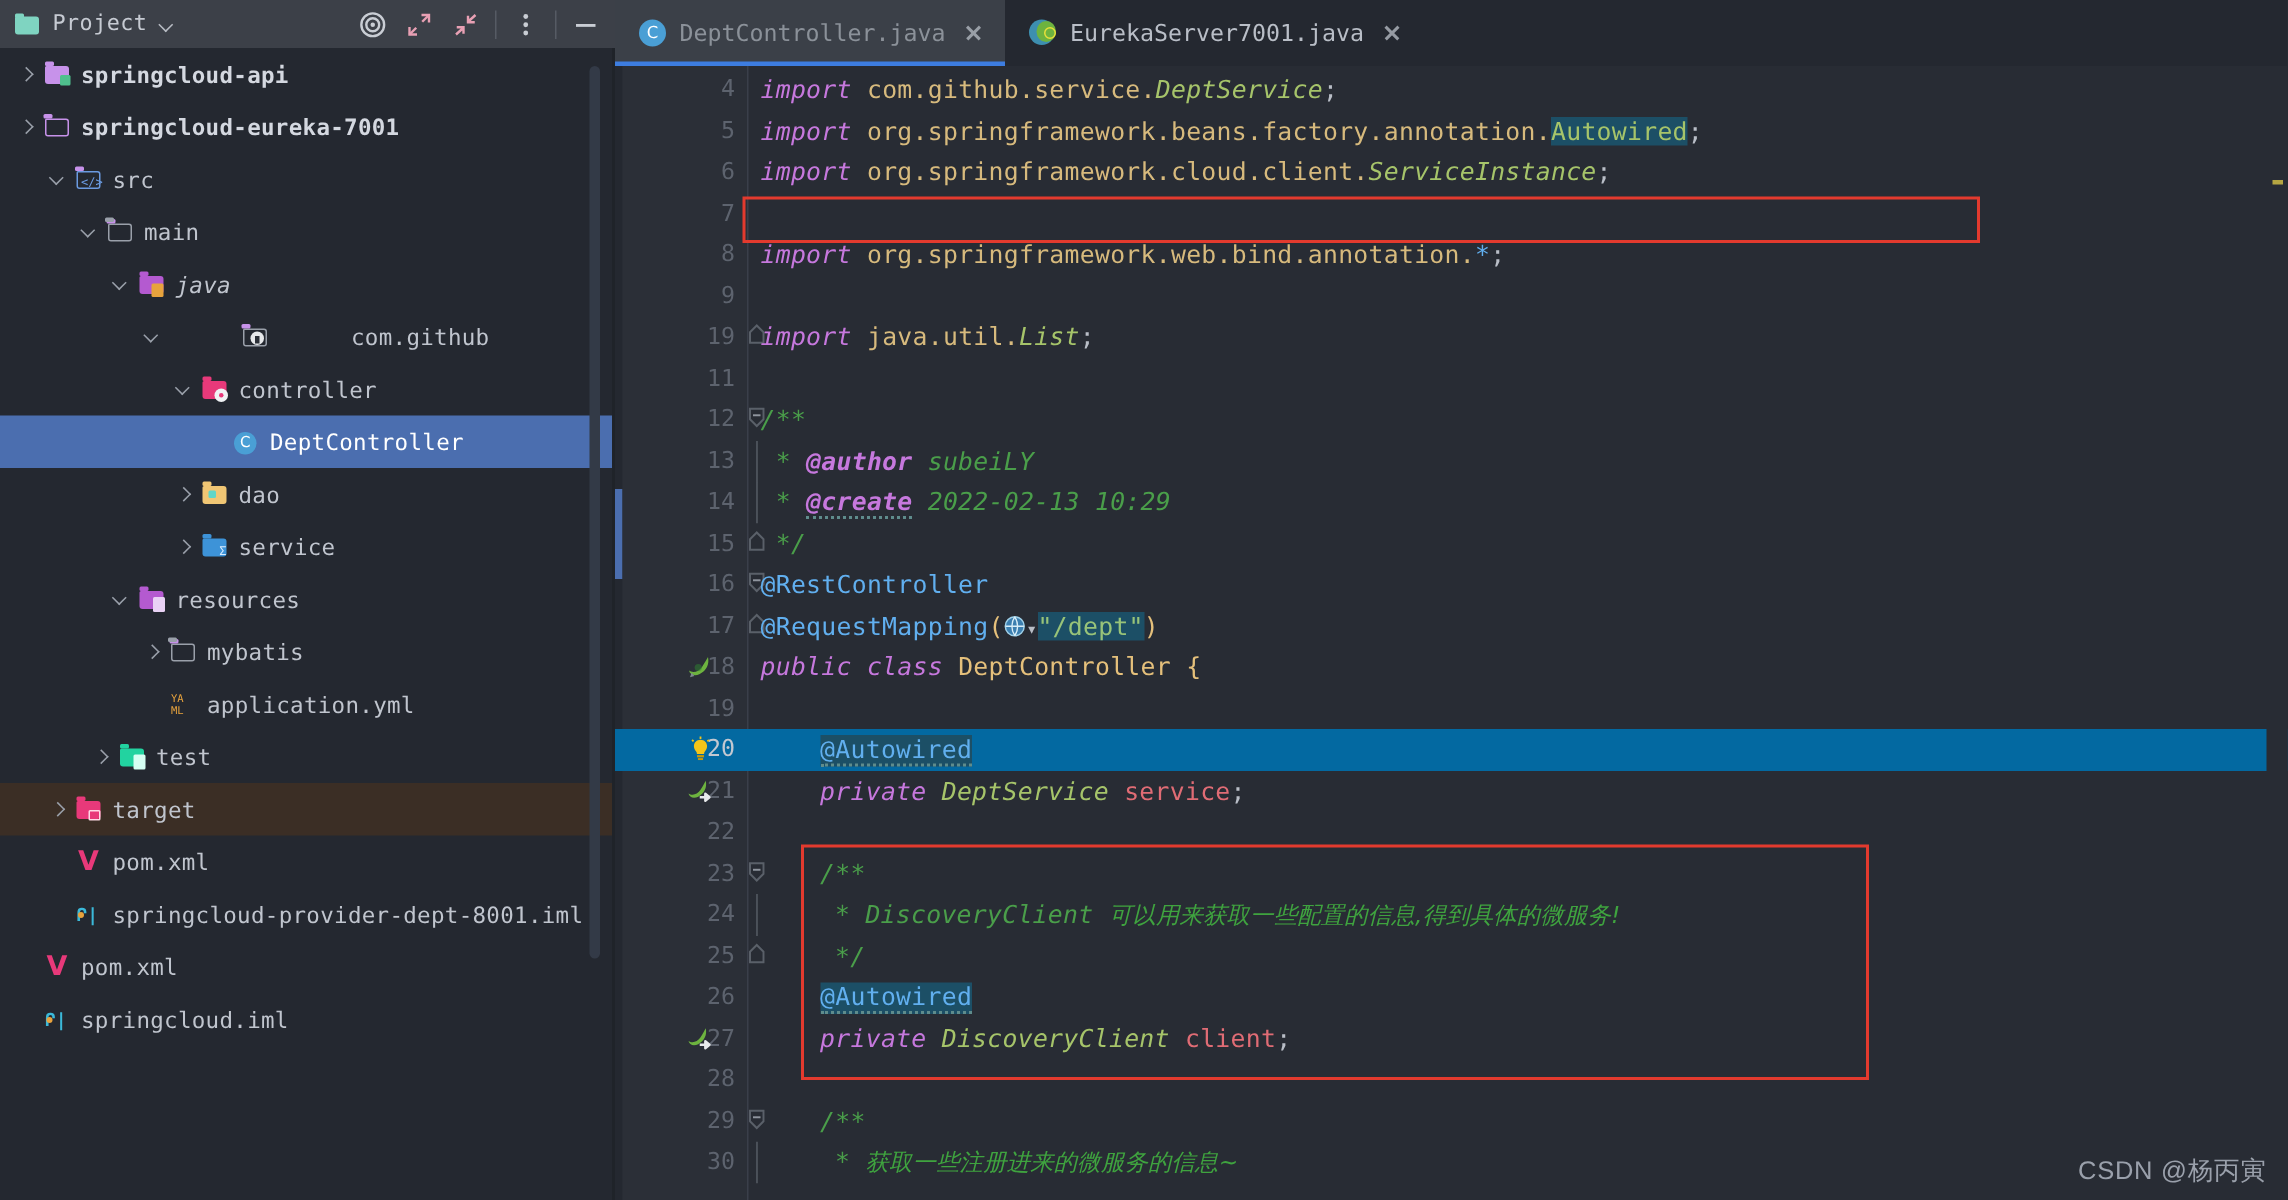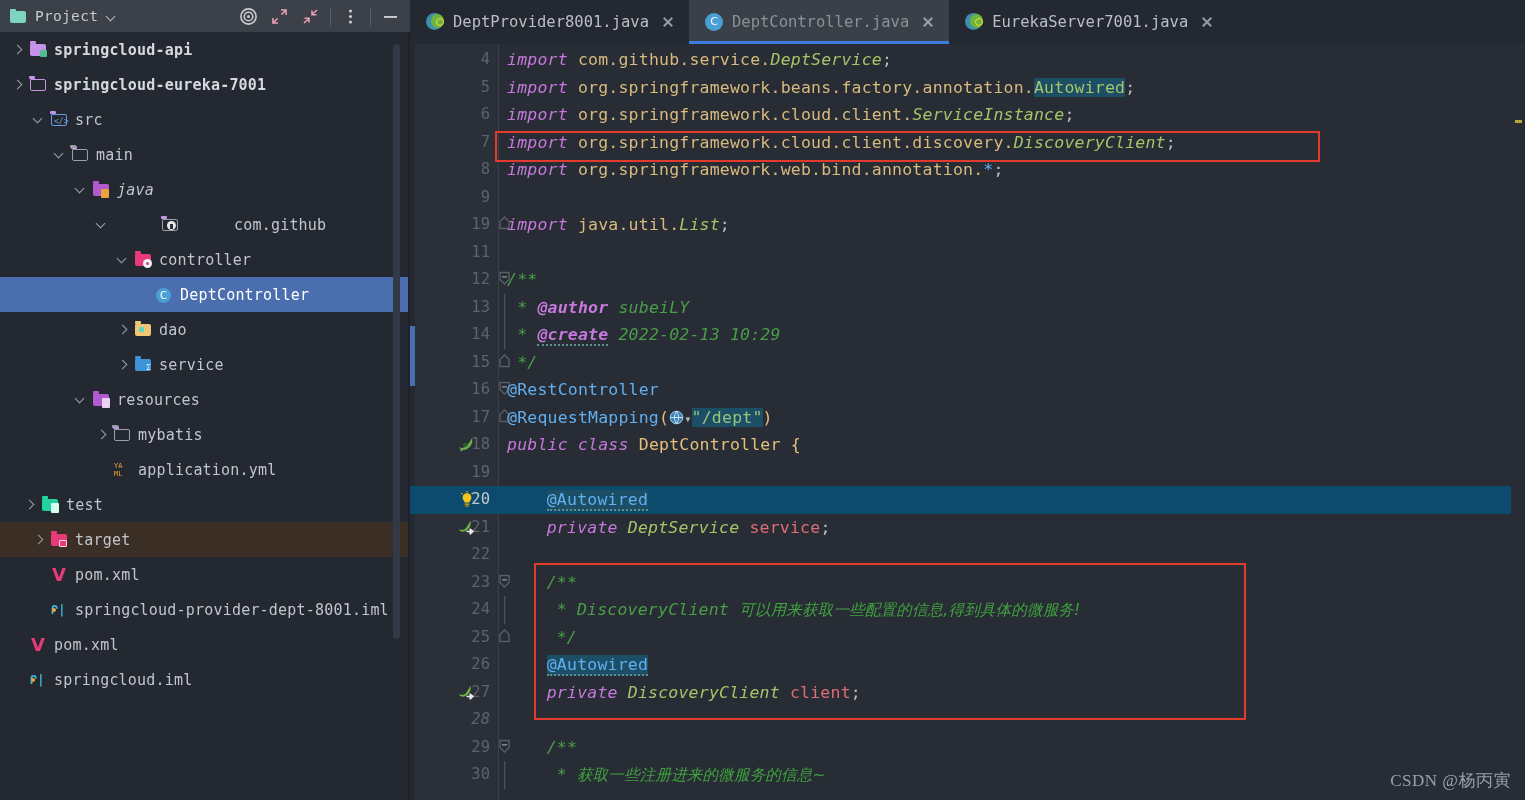--- a/index.html
+++ b/index.html
@@ -114,21 +114,21 @@
   
   #code-pane { flex: 1; position: relative; overflow: hidden; background: #282c34; }
   #left-marker { position:absolute; left:0; top:0; width:5px; height:100%; background:#242830; }
   #left-marker-thumb { position:absolute; left:0; top:282px; width:5px; height:60px; background:#4b6eaf; }
 
   #gutter-bg { position:absolute; left:5px; top:0; width:83px; height:100%; background:#2b2f37; }
   #fold-bg   { position:absolute; left:88px; top:0; width:33px; height:100%; background:#282c34; }
   #fold-line { position:absolute; left:88px; top:0; width:1px; height:100%; background:#3a3f4a; }
 
   .code-line { position: absolute; left: 0; width: 100%; height: 27.5px; display: block; }
-  .code-line.current { background: #0c4a6e; }
+  .code-line.current { background: #0369a1; }
   .ln {
     position: absolute; left: 0px; width: 80px; text-align: right;
     font-size: 15.5px; color: #5d636e; line-height: 27.5px;
     font-family: "DejaVu Sans Mono", monospace;
   }
   .ln.cur { color: #c3c8d1; }
   .ctext {
     position: absolute; left: 97px; line-height: 27.5px; font-size: 16.5px;
     font-family: "DejaVu Sans Mono", monospace; white-space: pre;
     letter-spacing: 0.2px;
@@ -156,21 +156,21 @@
   
   .redbox { position: absolute; border: 2px solid #e33a2e; pointer-events: none; }
 
   
   #stripe { position:absolute; right:0; top:0; width:14px; height:100%; background:#282c34; }
   .stripe-mark { position:absolute; right:3px; width:7px; height:3px; }
 
   #watermark {
     position: absolute; right: 14px; bottom: 8px;
     color: #9aa0ab; font-size: 17px; letter-spacing: 0.5px;
-    font-family: Liberation Serif, serif;
+    font-family: Liberation Sans, sans-serif;
   }
 </style>
 </head>
 <body>
 
 <div id="root">
 
   <div id="project-panel">
 
     <div id="project-header">
@@ -315,21 +315,21 @@
             </span>
             <span class="tr-label">mybatis</span>
           </div>
           <div class="tree-row" style="padding-left: 94px;">
             <span class="tr-arrow"></span>
             <span class="tr-icon">
               <span style="position:absolute;left:1px;top:0px;font-size:7px;color:#e8a33d;font-family:'DejaVu Sans Mono',monospace;line-height:8px">YA<br>ML</span>
             </span>
             <span class="tr-label">application.yml</span>
           </div>
-          <div class="tree-row" style="padding-left: 22px;">
+          <div class="tree-row" style="padding-left: 60px;">
             <span class="tr-arrow right"></span>
             <span class="tr-icon">
               <span class="ic-folder" style="background:#22d3a0"></span>
               <span style="position:absolute;right:0px;bottom:0px;width:8px;height:10px;background:#d6fff3;border-radius:1px"></span>
             </span>
             <span class="tr-label">test</span>
           </div>
           <div class="tree-row marked" style="padding-left: 31px;">
             <span class="tr-arrow right"></span>
             <span class="tr-icon">
@@ -370,29 +370,20 @@
           </div>
         </div>
       <div id="tree-scrollbar"></div>
     </div>
     <div id="panel-edge"></div>
   </div>
 
   <div id="editor-area">
 
     <div id="tabbar">
-        <div class="tab">
-          <span class="tab-icon">
-            <span style="position:absolute;left:0;top:0;width:17px;height:17px;border-radius:50%;background:#3d8fb0"></span>
-            <span style="position:absolute;left:5px;top:1px;width:13px;height:14px;border-radius:50%;background:#6db33f"></span>
-            <span style="position:absolute;left:10px;top:5px;width:8px;height:8px;border-radius:50%;border:1.6px solid #e8e03a"></span>
-          </span>
-          <span>DeptProvider8001.java</span>
-          <span class="tab-close"></span>
-        </div>
         <div class="tab active">
           <span class="tab-icon">
             <span style="position:absolute;left:0;top:0;width:18px;height:18px;border-radius:50%;background:#4a9fd5;color:#fff;font-size:11px;line-height:18px;text-align:center;font-family:'DejaVu Sans',sans-serif">C</span>
           </span>
           <span>DeptController.java</span>
           <span class="tab-close"></span>
         </div>
         <div class="tab">
           <span class="tab-icon">
             <span style="position:absolute;left:0;top:0;width:17px;height:17px;border-radius:50%;background:#3d8fb0"></span>
@@ -420,21 +411,20 @@
           <div class="code-line" style="top: 29.5px;">
             <span class="ln">5</span>
             <span class="ctext"><span class="kw">import</span><span class="pun"> </span><span class="pkg">org.springframework.beans.factory.annotation.</span><span class="cls2 hl">Autowired</span><span class="pun">;</span></span>
           </div>
           <div class="code-line" style="top: 57px;">
             <span class="ln">6</span>
             <span class="ctext"><span class="kw">import</span><span class="pun"> </span><span class="pkg">org.springframework.cloud.client.</span><span class="cls">ServiceInstance</span><span class="pun">;</span></span>
           </div>
           <div class="code-line" style="top: 84.5px;">
             <span class="ln">7</span>
-            <span class="ctext"><span class="kw">import</span><span class="pun"> </span><span class="pkg">org.springframework.cloud.client.discovery.</span><span class="cls">DiscoveryClient</span><span class="pun">;</span></span>
           </div>
           <div class="code-line" style="top: 112px;">
             <span class="ln">8</span>
             <span class="ctext"><span class="kw">import</span><span class="pun"> </span><span class="pkg">org.springframework.web.bind.annotation.</span><span class="ann">*</span><span class="pun">;</span></span>
           </div>
           <div class="code-line" style="top: 139.5px;">
             <span class="ln">9</span>
             <span class="ctext"></span>
           </div>
           <div class="code-line" style="top: 167px;">
@@ -557,21 +547,21 @@
             <span class="ctext"><span style="display:inline-block;width:4ch"></span><span class="ann hl wavy">@Autowired</span></span>
           </div>
           <div class="code-line" style="top: 634.5px;">
             <span class="ln">27</span>
             <span class="gut-ic" style="left:46px"><svg width="20" height="20" viewBox="0 0 20 20">
                 <path d="M14.5 2.5c1 4.6-1 8.5-5 10.6C6.4 14.6 3.6 13.6 3 11c2.4 1.8 6 .6 7.8-2.1 1.8-2.6 2.7-4.6 3.7-6.4z" fill="#6db33f"></path>
                 <path d="M10.5 13.5h5.5M14.2 11.2l2.8 2.3-2.8 2.3z" stroke="#e8eaec" fill="#e8eaec" stroke-width="1.6" stroke-linejoin="round"></path>
               </svg></span>
             <span class="ctext"><span style="display:inline-block;width:4ch"></span><span class="kw">private </span><span class="cls">DiscoveryClient</span><span class="pun"> </span><span class="fld">client</span><span class="pun">;</span></span>
           </div>
-          <div class="code-line" style="top: 662px; font-style: italic;">
+          <div class="code-line" style="top: 662px;">
             <span class="ln">28</span>
             <span class="ctext"></span>
           </div>
           <div class="code-line" style="top: 689.5px;">
             <span class="ln">29</span>
             <span class="fold-ic"><svg width="17" height="28" viewBox="0 0 17 28">
                 <path d="M4 6.5h9v7L8.5 18 4 13.5z" fill="none" stroke="#5a6069" stroke-width="1.3"></path>
                 <rect x="6" y="10.2" width="5" height="1.3" fill="#8f959e"></rect>
               </svg></span>
             <span class="ctext"><span style="display:inline-block;width:4ch"></span><span class="jdoc">/**</span></span>

